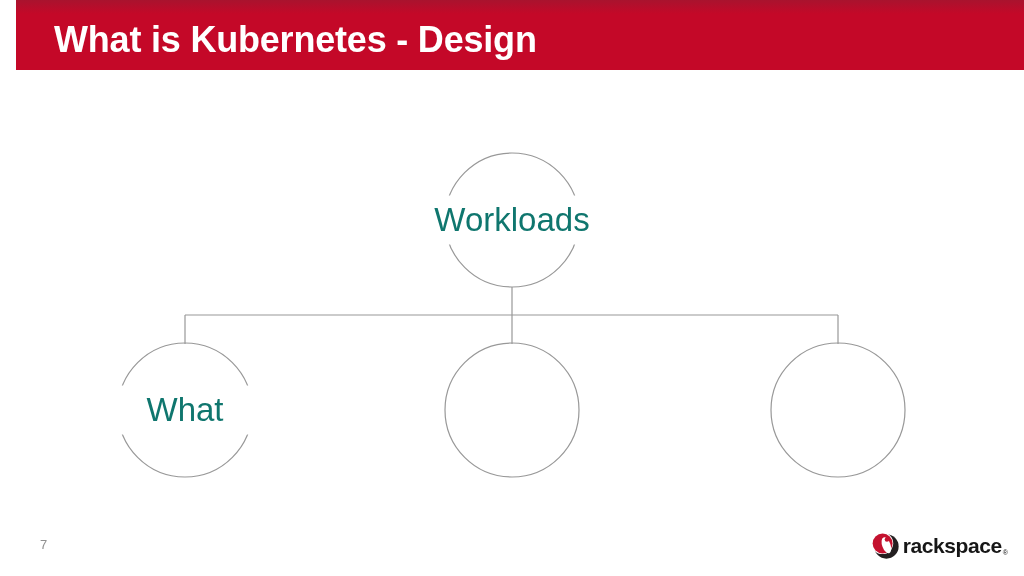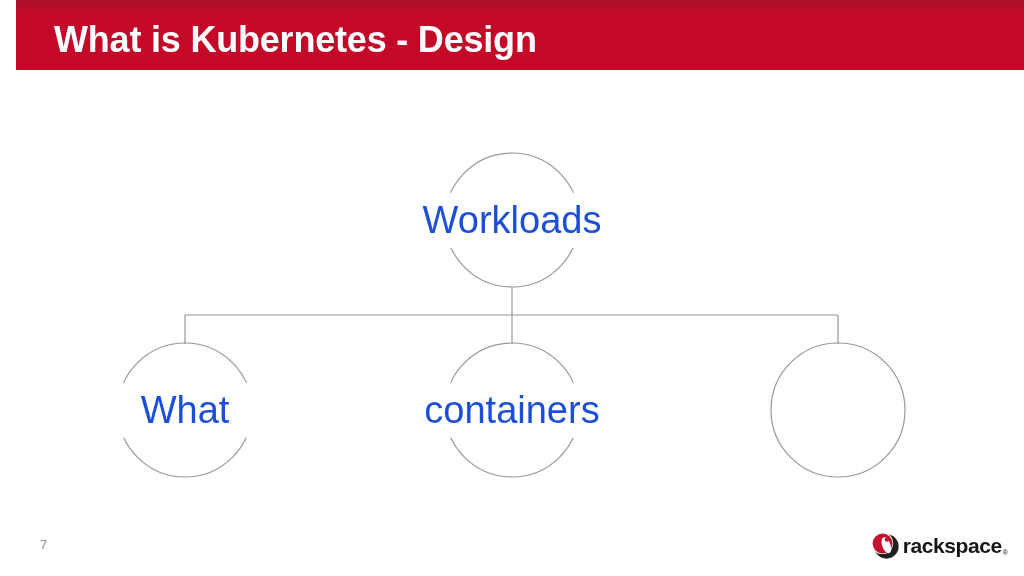--- a/index.html
+++ b/index.html
@@ -40,22 +40,22 @@
   .connectors {
     position: absolute;
     left: 0; top: 0;
     width: 1024px;
     height: 576px;
   }
   .node-label {
     position: absolute;
     transform: translate(-50%, -50%);
     background: #ffffff;
-    color: #1d4ed8;
-    font-size: 38px;
+    color: #0f766e;
+    font-size: 33px;
     line-height: 1.12;
     text-align: center;
     padding: 6px 10px;
     min-width: 170px;
     white-space: pre-line;
   }
   .node-workloads { left: 512px; top: 220px; }
   .node-pods      { left: 185px; top: 410px; }
   .node-containers{ left: 512px; top: 410px; }
   .node-managed   { left: 838px; top: 410px; }
@@ -101,21 +101,20 @@
   <svg class="connectors" viewBox="0 0 1024 576" xmlns="http://www.w3.org/2000/svg" aria-hidden="true">
     <circle cx="512" cy="220" r="67" fill="none" stroke="#989898" stroke-width="1.2"></circle>
     <circle cx="185" cy="410" r="67" fill="none" stroke="#989898" stroke-width="1.2"></circle>
     <circle cx="512" cy="410" r="67" fill="none" stroke="#989898" stroke-width="1.2"></circle>
     <circle cx="838" cy="410" r="67" fill="none" stroke="#989898" stroke-width="1.2"></circle>
     <path d="M512 287 L512 315 M185 315 L838 315 M185 315 L185 344 M512 315 L512 344 M838 315 L838 344" fill="none" stroke="#989898" stroke-width="1.2"></path>
   </svg>
 
   <div class="node-label node-workloads">Workloads</div>
   <div class="node-label node-pods">What</div>
-  <div class="node-label node-containers">containers</div>
 
   <div class="page-number">7</div>
 
   <div class="logo">
     <svg width="29" height="29" viewBox="0 0 32 32" xmlns="http://www.w3.org/2000/svg">
       <circle cx="17" cy="17" r="13.5" fill="#231f20"></circle>
       <circle cx="12.5" cy="13.5" r="12" fill="#ffffff"></circle>
       <circle cx="12.8" cy="13.8" r="11" fill="#c4122f"></circle>
       <ellipse cx="17" cy="15.8" rx="4.6" ry="9.2" fill="#ffffff" transform="rotate(-20 17 15.8)"></ellipse>
       <circle cx="17.6" cy="9.3" r="2.5" fill="#c4122f"></circle>

